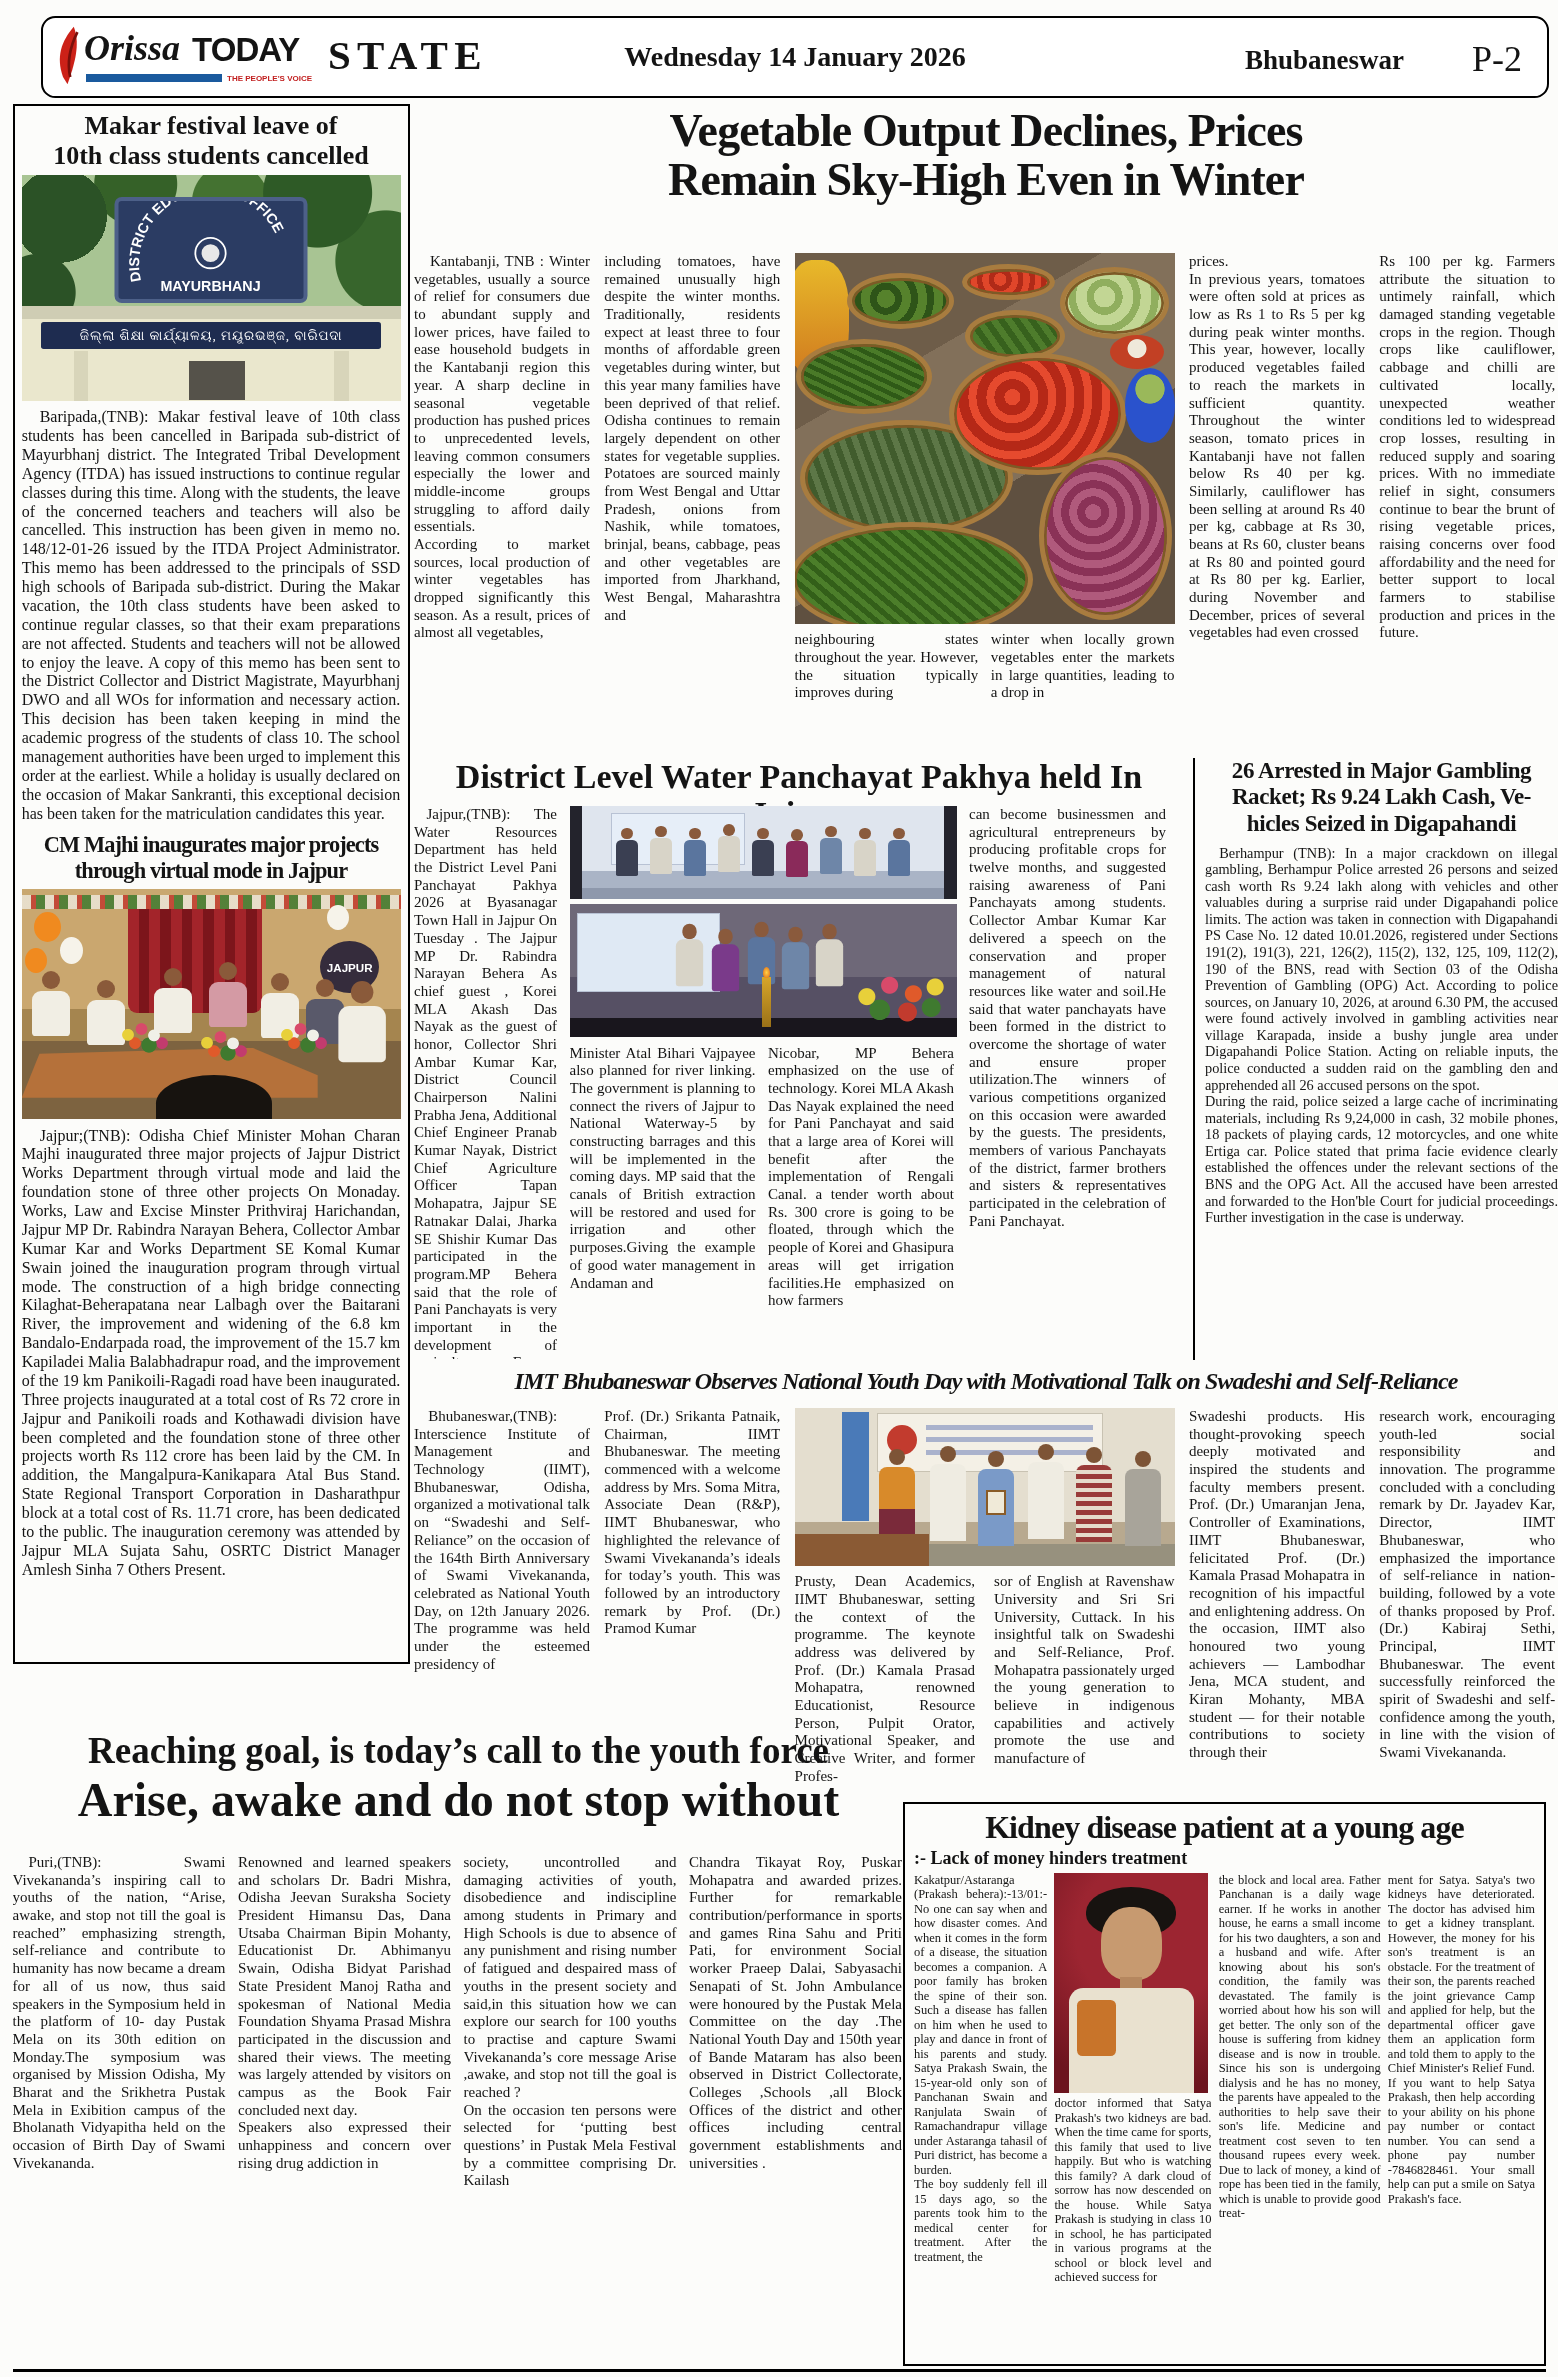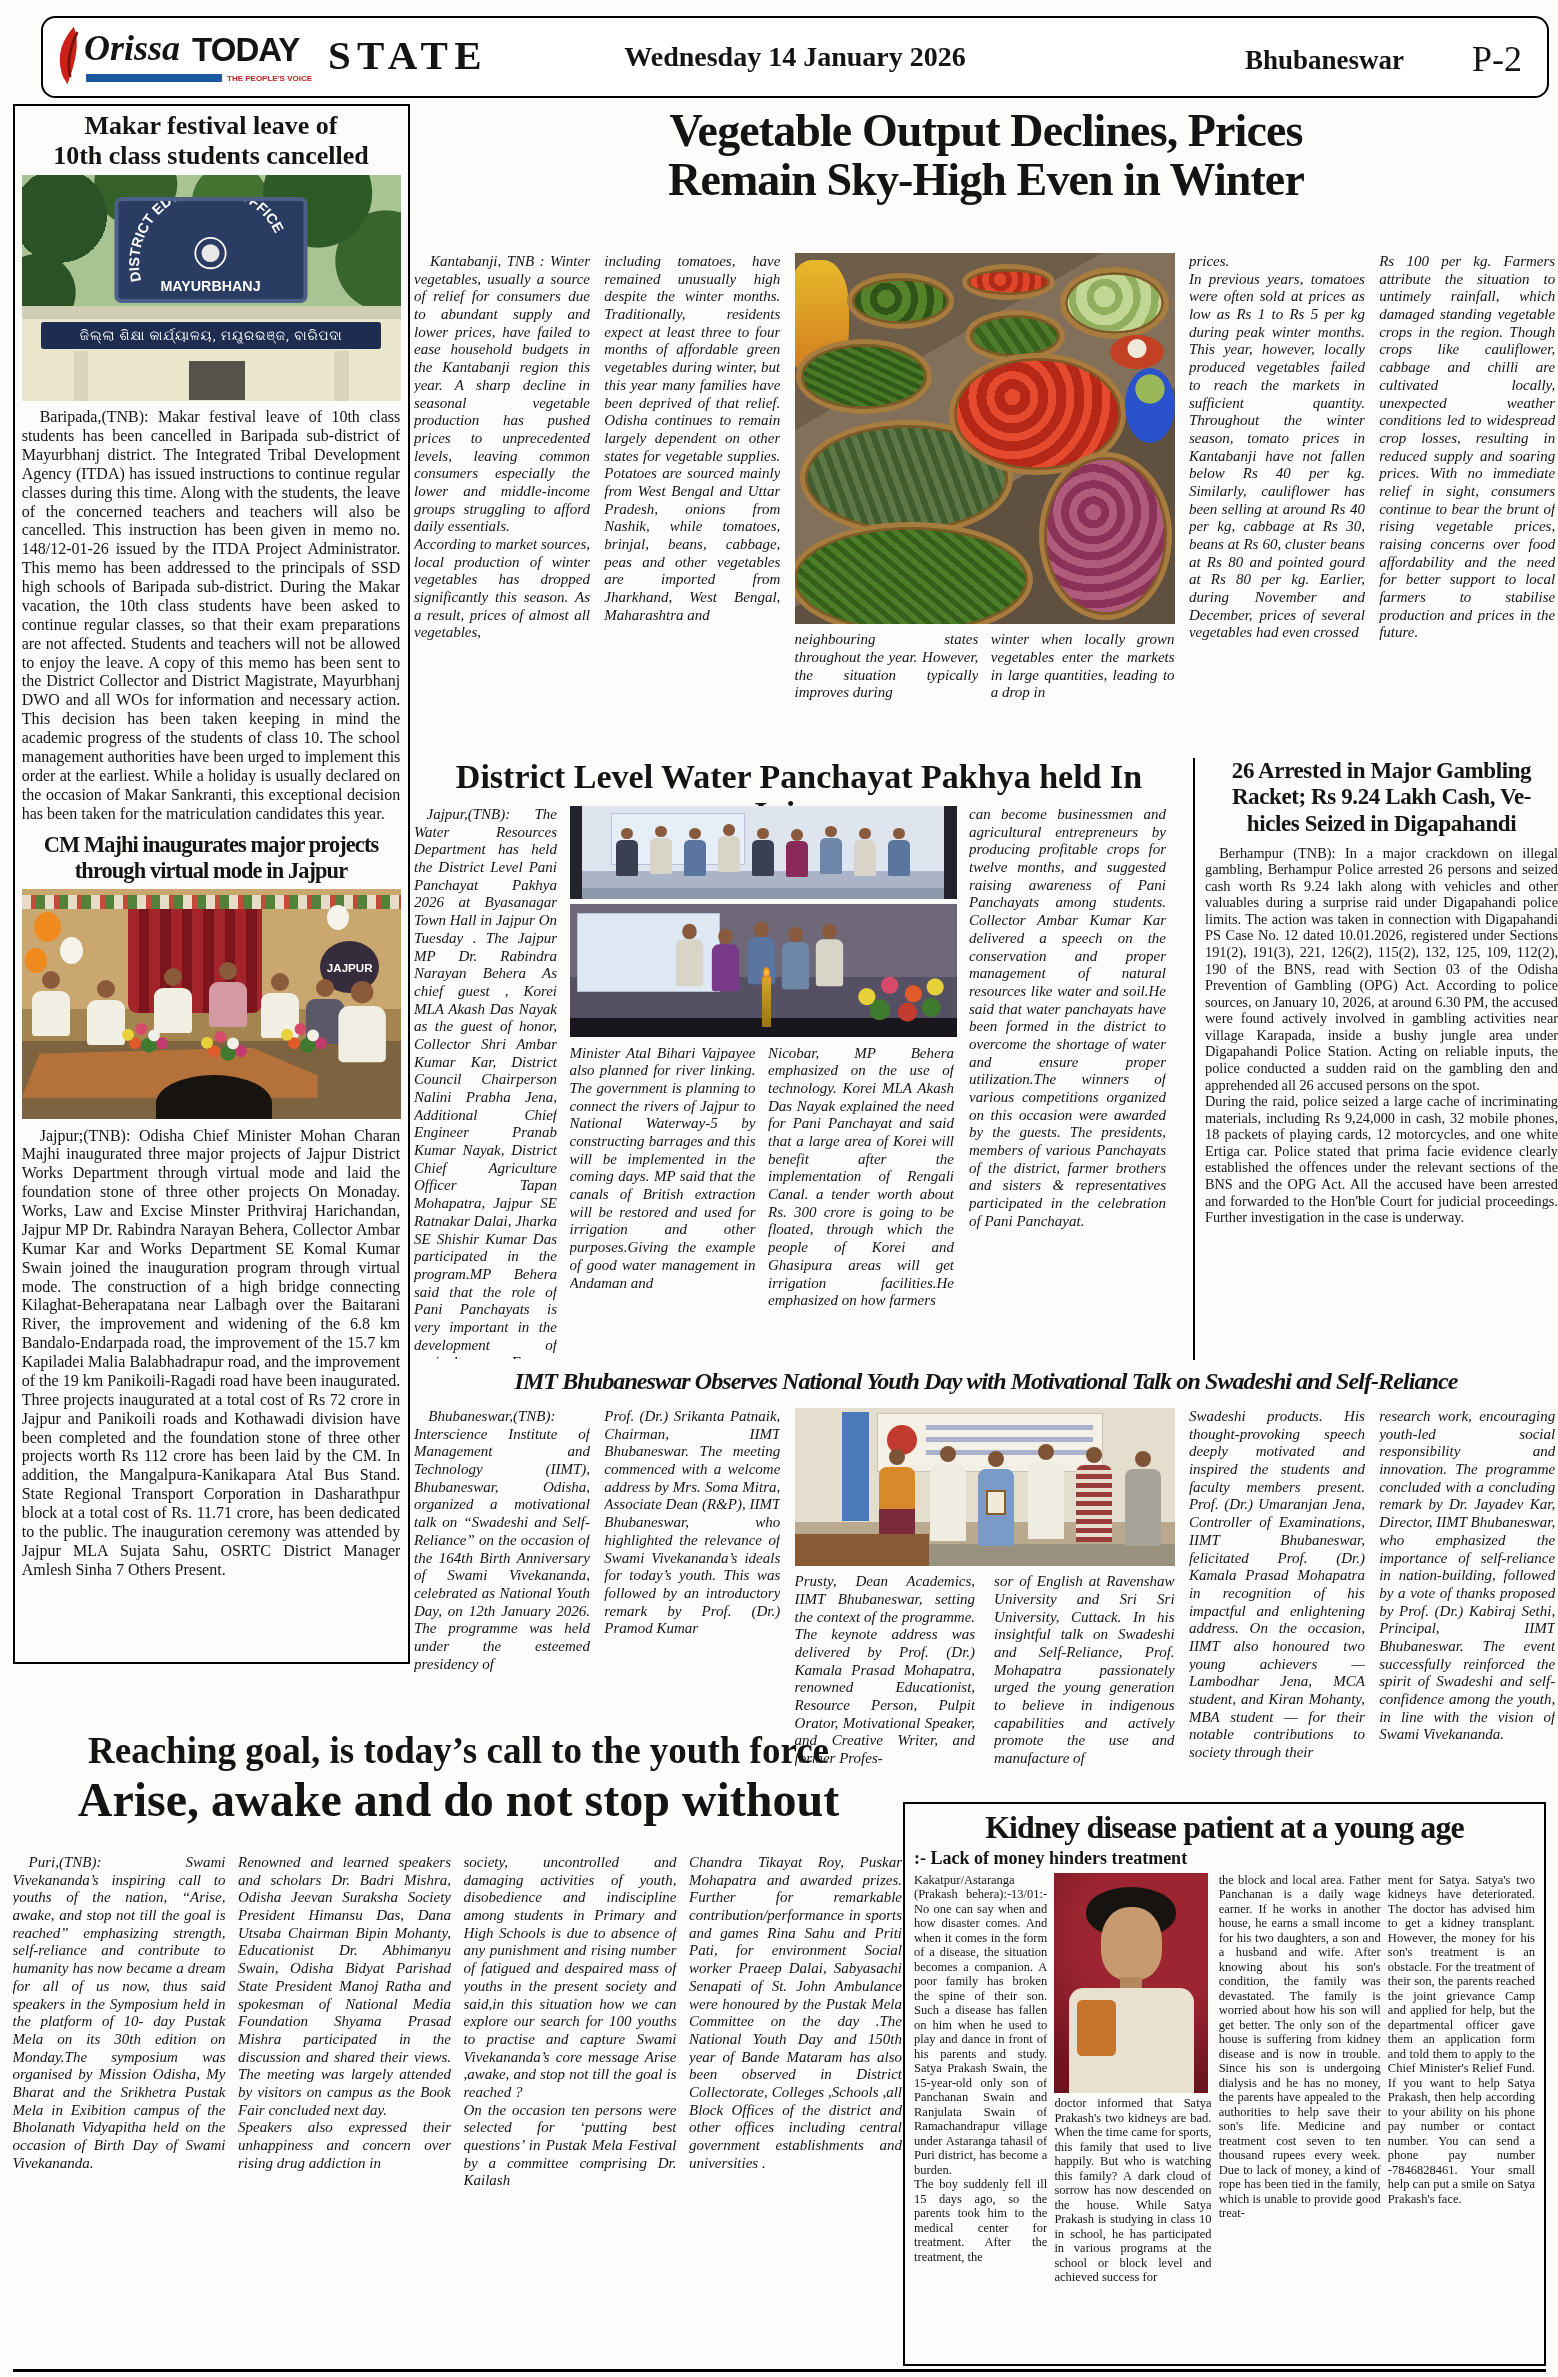--- a/index.html
+++ b/index.html
@@ -2,21 +2,21 @@
 <html style="font-size:14.3px"><head>
 <meta charset="utf-8">
 <style>
   * { margin:0; padding:0; box-sizing:border-box; }
   html,body { background:#dcdcd8; }
   .page { position:relative; width:1558px; height:2377px; margin:0 auto; background:#fcfcfa;
           font-family:"Liberation Serif", serif; color:#141414; overflow:hidden; }
   .abs { position:absolute; }
   .hl { font-weight:bold; text-align:center; white-space:pre-line; }
   .bt { text-align:justify; white-space:pre-line; overflow:hidden; }
-  .main-col { font-size:15px; line-height:1.18;font-style:italic; }
+  .main-col { font-size:15px; line-height:1.18; }
   .lb-body  { font-size:16px; line-height:1.18; }
   .gamb-body{ font-size:14.3px;  line-height:1.16; }
   .kid-col  { font-size:12.5px;  line-height:1.16; }
   .row { display:flex; }
   .ph { position:relative; overflow:hidden; }
   
   .hdr { left:25px; top:16px; width:1508px; height:82px; border:2.7px solid #000; border-radius:14.3px; background:#fff;margin-left:16px; }
   .hdr .orissa { position:absolute; left:41px; top:9px; font-style:italic; font-size:36px; font-weight:bold; }
   .hdr .today  { position:absolute; left:149px; top:12.5px; font-family:"Liberation Sans",sans-serif; font-weight:bold; font-size:33px; letter-spacing:-0.9px; }
   .hdr .bluebar{ position:absolute; left:43px; top:56px; width:136px; height:8px; background:#1a5a9e; }

